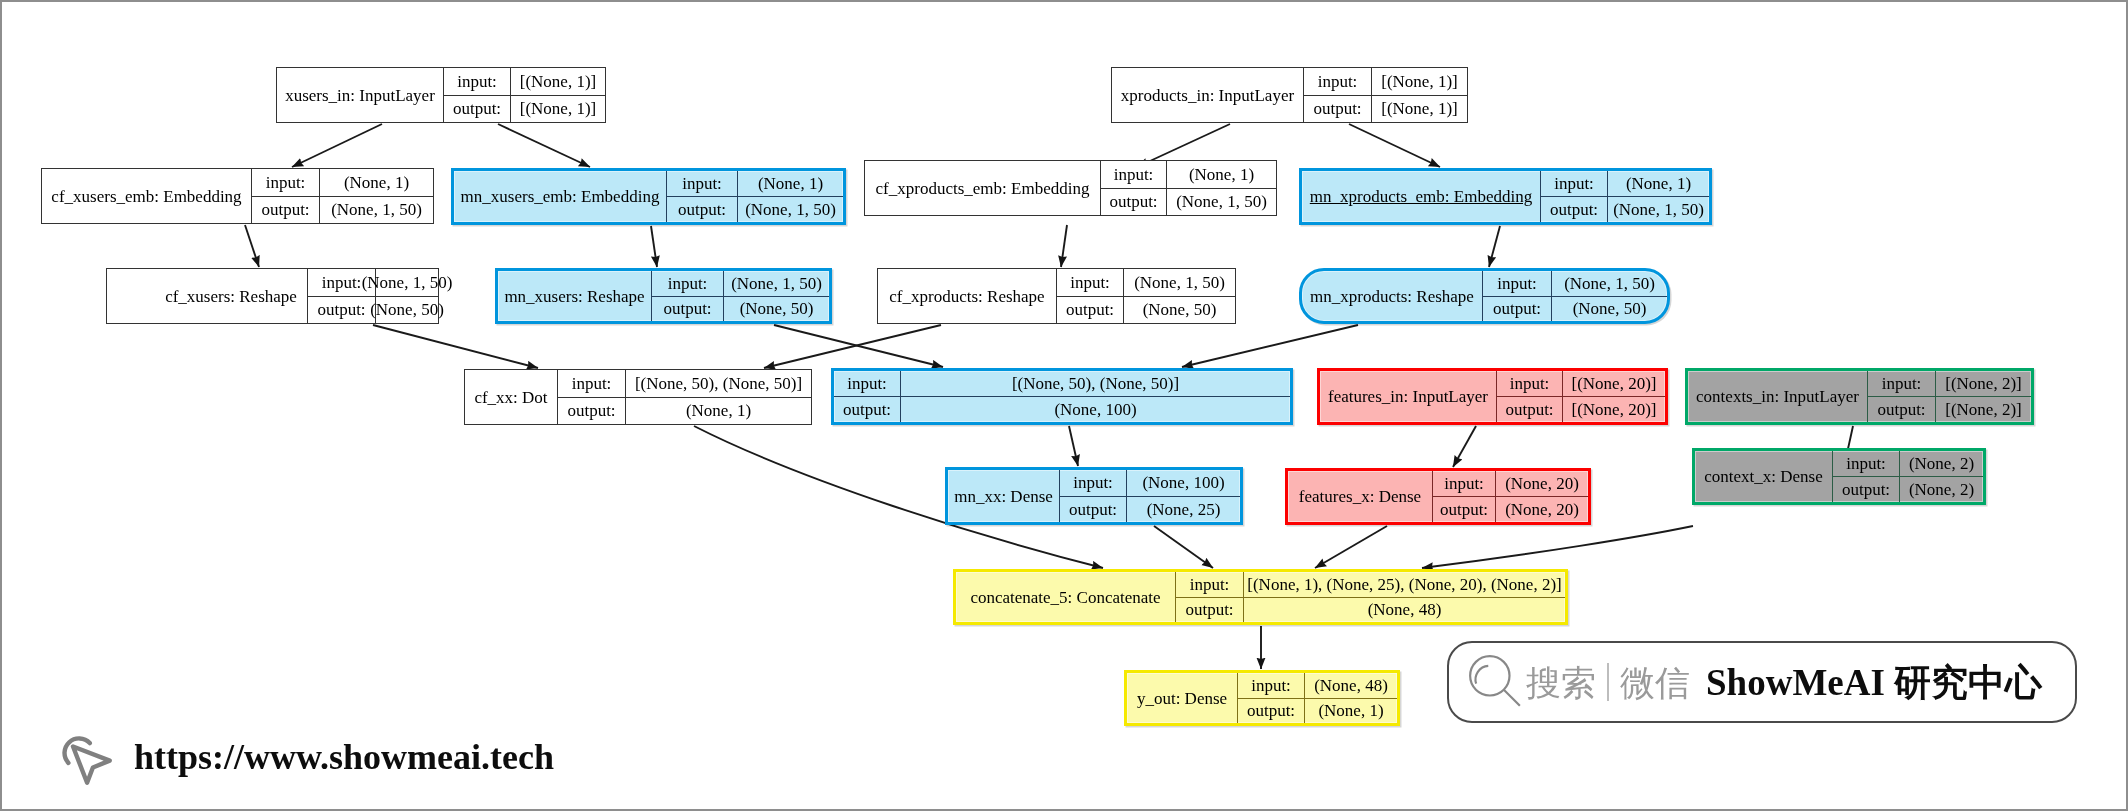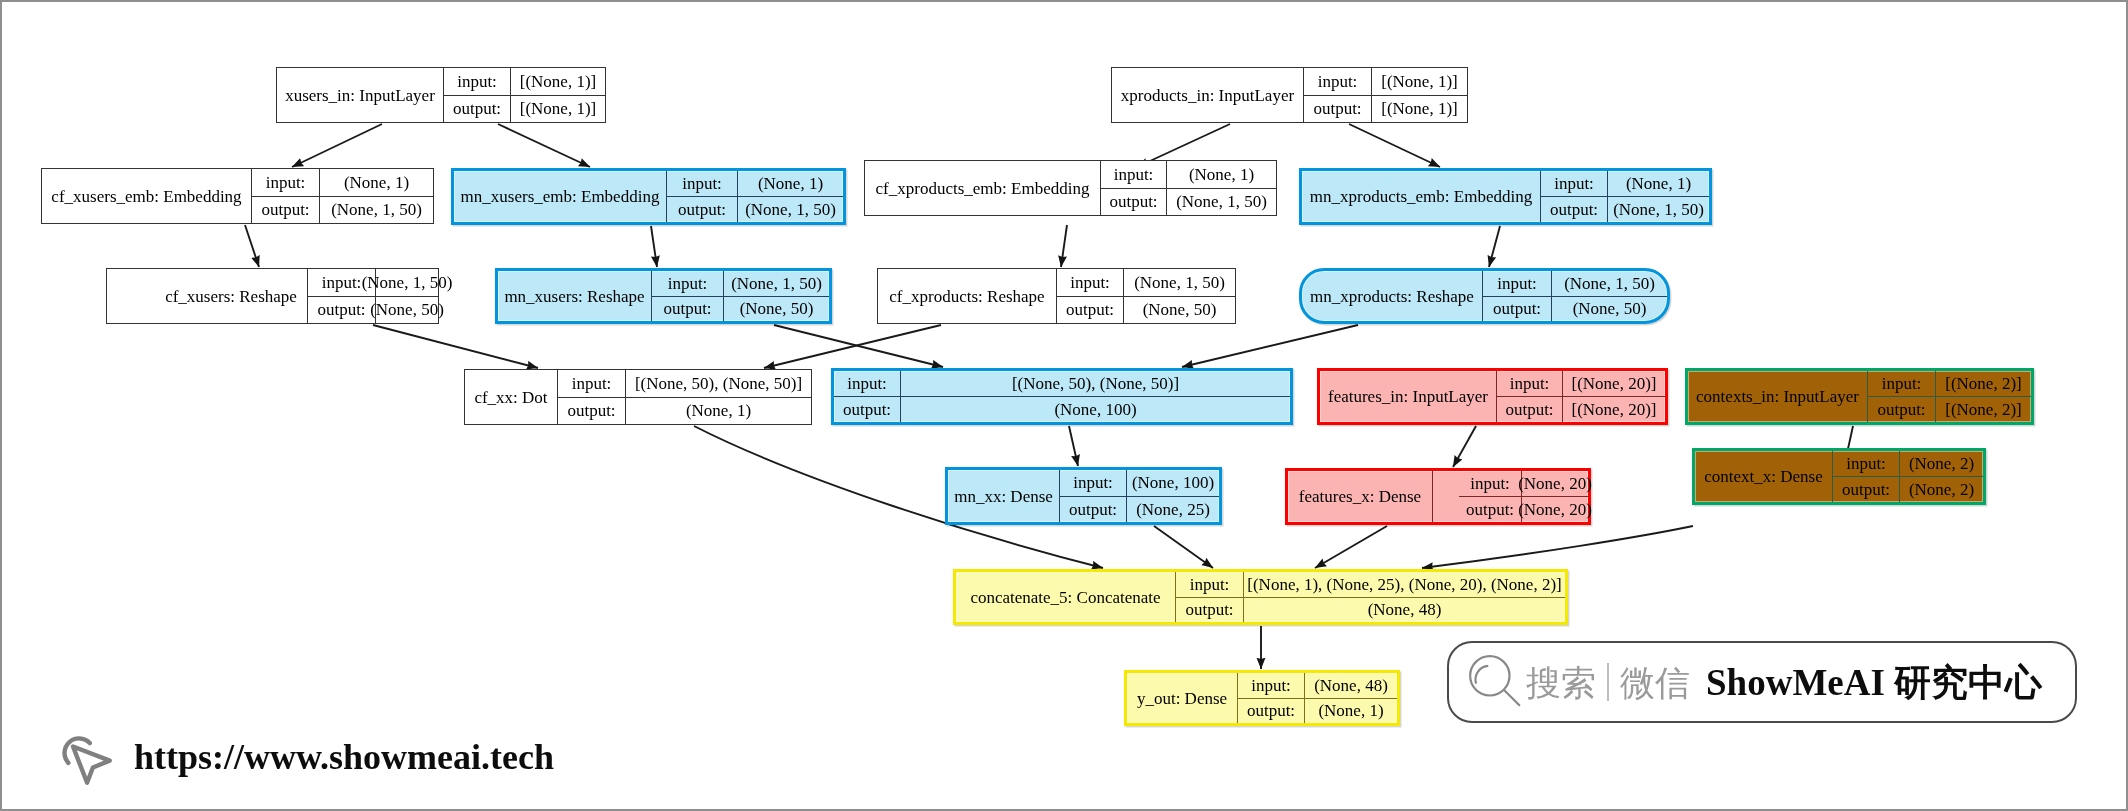--- a/index.html
+++ b/index.html
@@ -23,21 +23,21 @@
   .node .ioval{display:flex;align-items:center;justify-content:center;
         box-sizing:border-box;flex:1 1 auto;min-width:0;padding:0 6px;}
   .node .namecell{border-right:1px solid var(--inner);}
 
   
   .c-white {--inner:#333333; background:#ffffff; border:1.6px solid #333333;}
   .c-blue  {--inner:#23405e; background:#bce8f8; border:3px solid #0095dd;
             box-shadow:1.5px 1.5px 0 0 rgba(0,0,0,0.16), inset 0 0 0 1px rgba(255,255,255,0.45);}
   .c-red   {--inner:#7a2727; background:#fcb4b3; border:3px solid #fc0000;
             box-shadow:1.5px 1.5px 0 0 rgba(0,0,0,0.16), inset 0 0 0 1px rgba(255,255,255,0.45);}
-  .c-green {--inner:#2b5c45; background:#a16207; border:3px solid #00a868;
+  .c-green {--inner:#2b5c45; background:#a3a3a3; border:3px solid #00a868;
             box-shadow:1.5px 1.5px 0 0 rgba(0,0,0,0.16), inset 0 0 0 1px rgba(255,255,255,0.45);}
   .c-yellow{--inner:#7e7017; background:#fcfaac; border:3px solid #f5e900;
             box-shadow:1.5px 1.5px 0 0 rgba(0,0,0,0.16), inset 0 0 0 1px rgba(255,255,255,0.45);}
 
   
   #wm{position:absolute;left:1447px;top:641px;width:630px;height:82px;
       box-sizing:border-box;display:flex;align-items:center;white-space:nowrap;
       border:2.2px solid #4a4a4a;border-radius:25px;background:#fff;z-index:3;}
   #wm .mag{flex:0 0 auto;width:58px;height:58px;margin-left:17px;margin-right:2px;display:block;}
   #wm .cn{font-family:"Liberation Sans","DejaVu Sans",sans-serif;color:#9a9a9a;
@@ -150,21 +150,21 @@
             <div class="iolabel" style="width: 66px;">input:</div>
             <div class="ioval">(None, 1)</div>
           </div>
           <div class="iorow">
             <div class="iolabel" style="width: 66px;">output:</div>
             <div class="ioval">(None, 1, 50)</div>
           </div>
         </div>
       </div>
       <div class="node c-blue" style="left: 1299px; top: 168px; width: 413px; height: 57px;">
-        <div class="namecell" style="width: 239px;">mn_xproducts_emb: Embedding</div>
+        <div class="namecell" style="width: 239px; text-decoration: underline;">mn_xproducts_emb: Embedding</div>
         <div class="io">
           <div class="iorow r1">
             <div class="iolabel" style="width: 67px;">input:</div>
             <div class="ioval">(None, 1)</div>
           </div>
           <div class="iorow">
             <div class="iolabel" style="width: 67px;">output:</div>
             <div class="ioval">(None, 1, 50)</div>
           </div>
         </div>
@@ -265,34 +265,34 @@
           <div class="iorow r1">
             <div class="iolabel" style="width: 68px;">input:</div>
             <div class="ioval">[(None, 2)]</div>
           </div>
           <div class="iorow">
             <div class="iolabel" style="width: 68px;">output:</div>
             <div class="ioval">[(None, 2)]</div>
           </div>
         </div>
       </div>
-      <div class="node c-blue" style="left: 945px; top: 467px; width: 277px; height: 58px;">
+      <div class="node c-blue" style="left: 945px; top: 467px; width: 298px; height: 58px;">
         <div class="namecell" style="width: 112px;">mn_xx: Dense</div>
         <div class="io">
           <div class="iorow r1">
             <div class="iolabel" style="width: 67px;">input:</div>
             <div class="ioval">(None, 100)</div>
           </div>
           <div class="iorow">
             <div class="iolabel" style="width: 67px;">output:</div>
             <div class="ioval">(None, 25)</div>
           </div>
         </div>
       </div>
-      <div class="node c-red" style="left: 1285px; top: 468px; width: 306px; height: 57px; gap: 26px;">
+      <div class="node c-red" style="left: 1285px; top: 468px; width: 306px; height: 57px;">
         <div class="namecell" style="width: 145px;">features_x: Dense</div>
         <div class="io">
           <div class="iorow r1">
             <div class="iolabel" style="width: 63px;">input:</div>
             <div class="ioval">(None, 20)</div>
           </div>
           <div class="iorow">
             <div class="iolabel" style="width: 63px;">output:</div>
             <div class="ioval">(None, 20)</div>
           </div>

